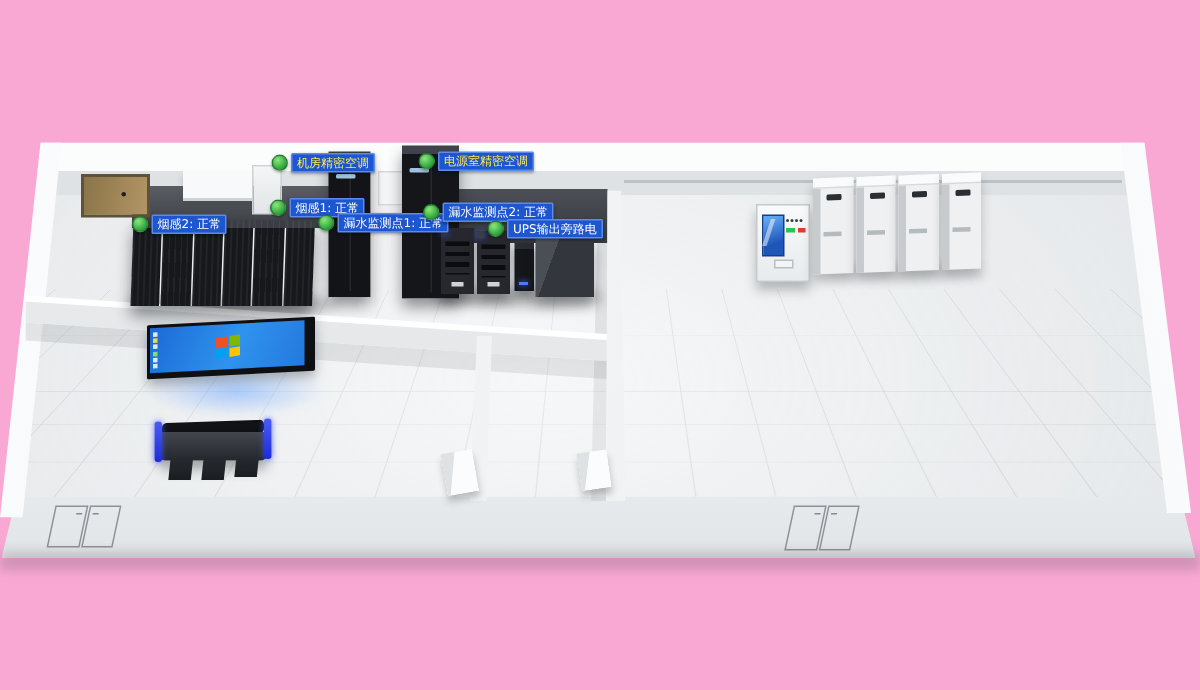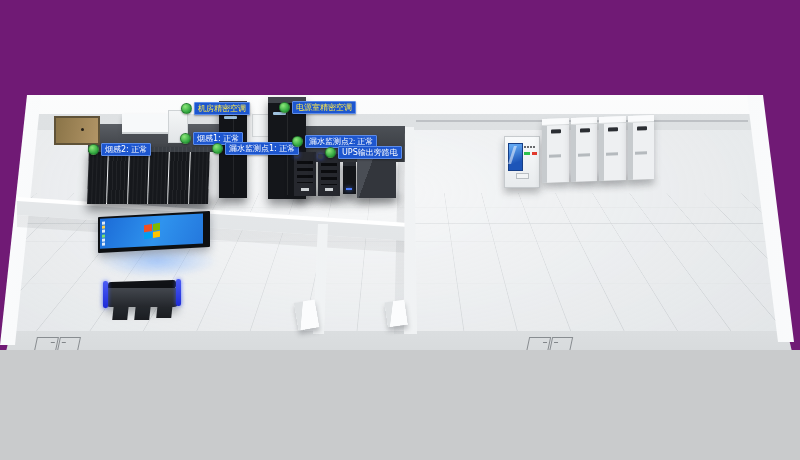--- a/index.html
+++ b/index.html
@@ -1,16 +1,16 @@
 <!DOCTYPE html>
 <html><head>
 <meta charset="utf-8">
 <style>
   html,body{margin:0;padding:0;background:#c9cbcc;font-family:"DejaVu Sans","Liberation Sans",sans-serif;}
-  .scene{position:relative;width:800px;height:350px;background:#701a75;overflow:hidden;}
+  .scene{position:relative;width:800px;height:460px;background:#f9a8d4;overflow:hidden;}
   .abs{position:absolute;}
 
   
   .floor{position:absolute;inset:0;clip-path:polygon(35px 128px,752px 128px,786px 333px,12px 333px);background:#eef0f2;}
   .tiles{position:absolute;left:-420px;top:-180px;width:1640px;height:600px;transform-origin:50% 100%;
          transform:perspective(620px) rotateX(49deg);
          background-image:linear-gradient(rgba(183,188,192,.55) 1.5px,transparent 1.5px),
                           linear-gradient(90deg,rgba(183,188,192,.55) 1.5px,transparent 1.5px);
          background-size:64px 64px;}
   .floor-vignette{position:absolute;inset:0;background:radial-gradient(ellipse at 45% 55%,rgba(255,255,255,.5),rgba(190,196,200,.25) 90%);}
@@ -297,21 +297,21 @@
     <span class="tagbox">烟感2: 正常</span>
   </div>
   <div class="hotspot" style="left:180px;top:132px;">
     <span class="dot"></span>
     <span class="tagbox">烟感1: 正常</span>
   </div>
   <div class="hotspot" style="left:212px;top:142px;text-align:right;">
     <span class="dot"></span>
     <span class="tagbox">漏水监测点1: 正常</span>
   </div>
-  <div class="hotspot" style="left:292px;top:135px;font-family:Liberation Serif, serif;">
+  <div class="hotspot" style="left:282px;top:135px;">
     <span class="dot"></span>
     <span class="tagbox">漏水监测点2: 正常</span>
   </div>
   <div class="hotspot" style="left:325px;top:146px;">
     <span class="dot"></span>
     <span class="tagbox">UPS输出旁路电</span>
   </div>
 
 </div>
 

